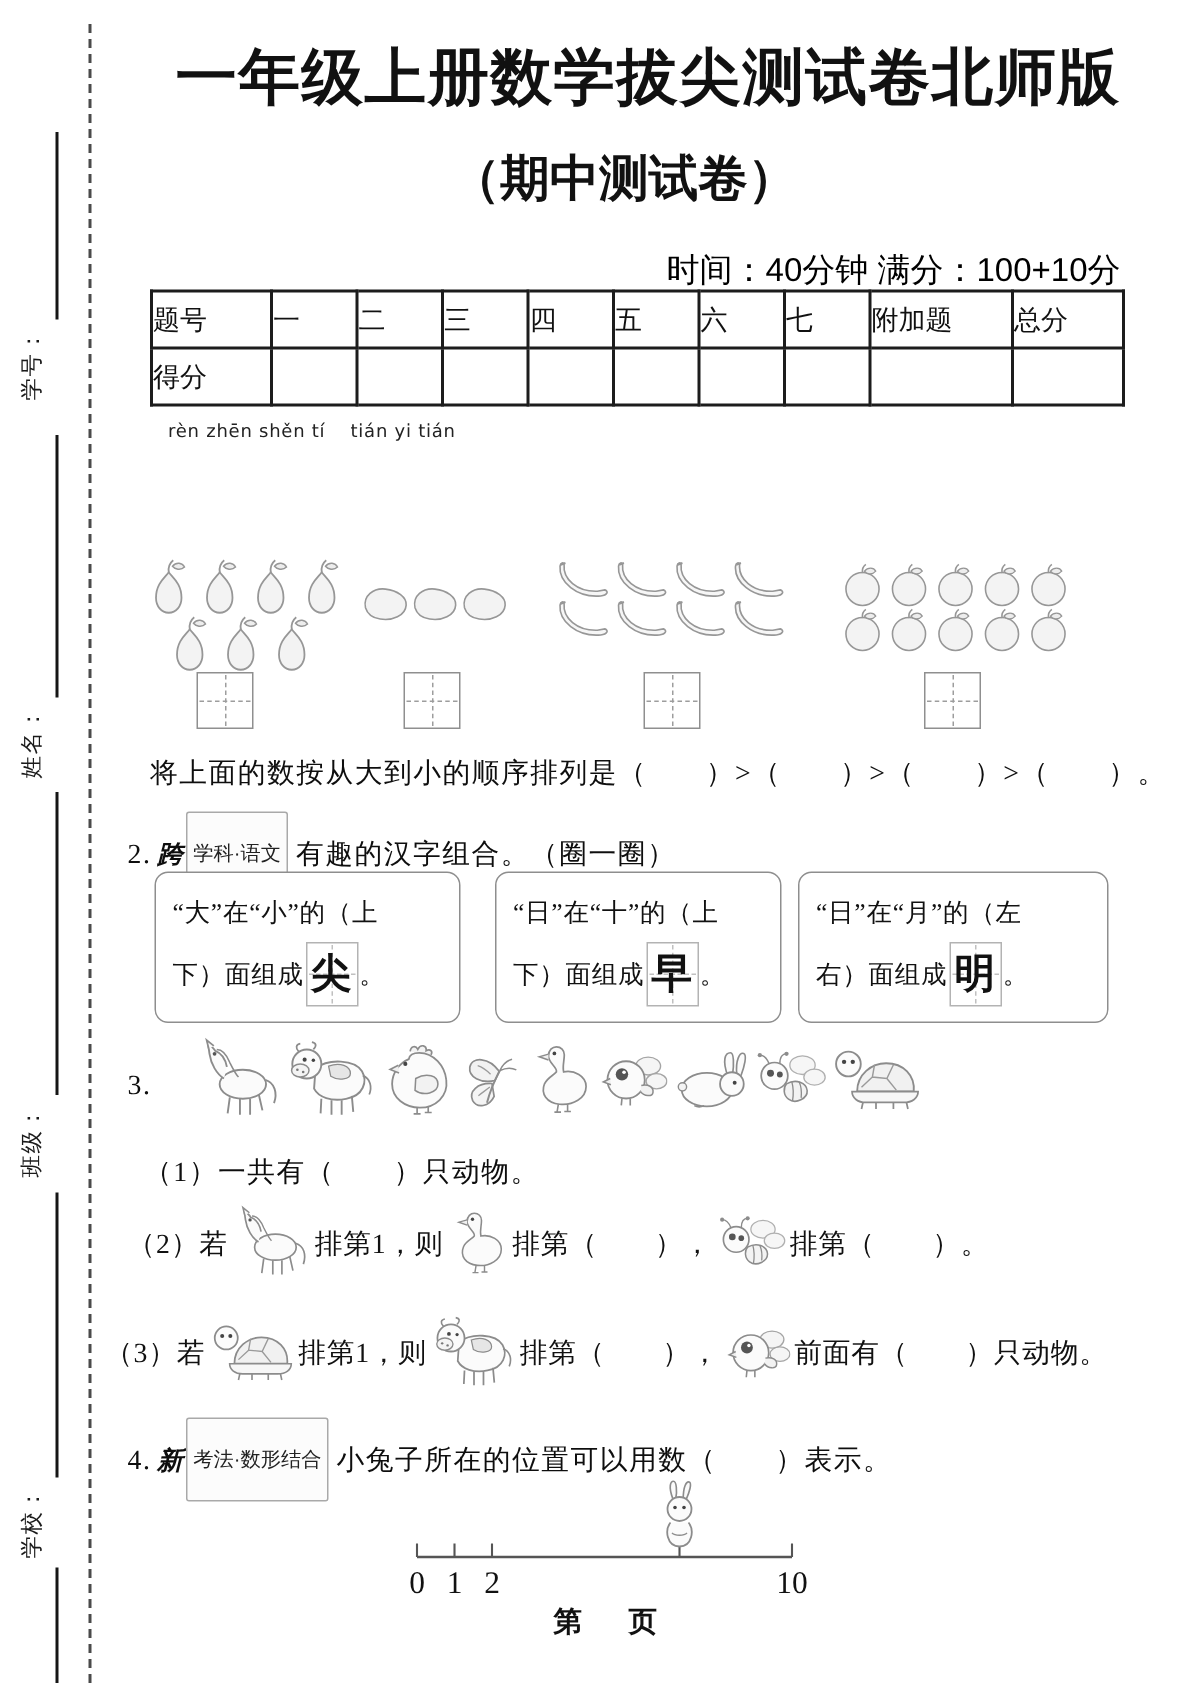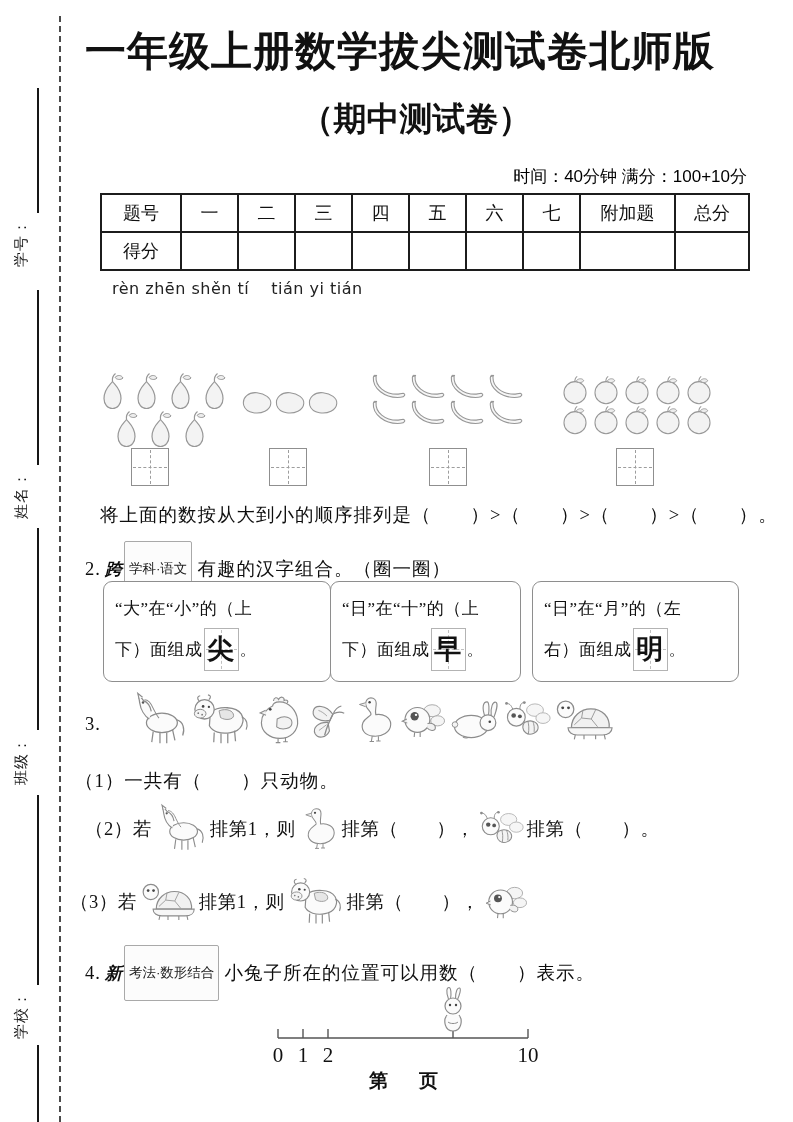--- a/index.html
+++ b/index.html
@@ -4,32 +4,32 @@
 <style>
   html,body{margin:0;padding:0;background:#fff;}
   .page{position:relative;width:793px;height:1122px;background:#ffffff;overflow:hidden;
         font-family:"Liberation Serif","DejaVu Serif",serif;color:#111;}
   
   .binding-line{position:absolute;left:59px;top:16px;bottom:0;width:0;border-left:2px dashed #4a4a4a;}
   .mseg{position:absolute;left:37px;width:2px;background:#161616;}
   .mlabel{position:absolute;left:-11px;width:70px;height:24px;text-align:center;font-size:15px;
           transform:rotate(-90deg);letter-spacing:1px;color:#1a1a1a;}
   
-  .title{position:absolute;left:85px;width:662px;top:24px;text-align:left;font-size:41px;font-weight:700;
+  .title{position:absolute;left:85px;width:662px;top:24px;text-align:right;font-size:41px;font-weight:700;
          font-family:Liberation Mono, monospace;letter-spacing:1px;white-space:nowrap;}
   .subtitle{position:absolute;left:85px;width:662px;top:97px;text-align:center;font-size:33px;font-weight:700;
             font-family:"Liberation Sans","DejaVu Sans",sans-serif;}
-  .meta{position:absolute;right:46px;top:165px;font-size:17px;font-family:"Liberation Sans","DejaVu Sans",sans-serif;color:#000;}
+  .meta{position:absolute;right:46px;top:165px;font-size:22px;font-family:"Liberation Sans","DejaVu Sans",sans-serif;color:#000;}
   
   .score-table{position:absolute;left:100px;top:193px;border-collapse:collapse;table-layout:fixed;}
-  .score-table td{border:2px solid #1c1c1c;height:36px;text-align:center;vertical-align:middle;
+  .score-table td{border:2px solid #1c1c1c;height:36px;text-align:left;vertical-align:middle;
                   font-size:18px;font-family:"Liberation Sans","DejaVu Sans",sans-serif;padding:0;}
   
   .sec-header{position:absolute;left:85px;top:279px;white-space:nowrap;}
-  .pinyin{margin-left:27px;font-size:16px;font-family:"DejaVu Sans",sans-serif;color:#222;height:15px;letter-spacing:0.5px;}
+  .pinyin{margin-left:27px;font-size:12px;font-family:"DejaVu Sans",sans-serif;color:#222;height:15px;letter-spacing:0.5px;}
   .sec-row{display:flex;align-items:center;margin-top:1px;}
   .sec-icon{width:23px;height:19px;border-radius:5px;background:#828282;display:inline-flex;align-items:center;
             justify-content:center;margin-right:4px;flex:0 0 auto;}
   .sec-icon .bar{width:13px;height:3.5px;background:#fff;border-radius:2px;}
   .sec-bold{font-size:20px;font-weight:700;font-family:"Liberation Sans","DejaVu Sans",sans-serif;letter-spacing:2px;}
   .sec-suffix{font-size:18px;letter-spacing:0.5px;}
   
   .qline{position:absolute;font-size:18.5px;letter-spacing:1px;white-space:nowrap;color:#0e0e0e;}
   
   .fruit-group{position:absolute;}
@@ -280,21 +280,21 @@
     </div>
   <div class="writebox" style="left:131px;"></div>
   <div class="writebox" style="left:269px;"></div>
   <div class="writebox" style="left:429px;"></div>
   <div class="writebox" style="left:616px;"></div>
   <div class="qline" style="left:100px;top:502px;">将上面的数按从大到小的顺序排列是（　　）&gt;（　　）&gt;（　　）&gt;（　　）。</div>
 
   <div class="qline" style="left:85px;top:541px;">
     <span>2.</span><span class="badge-pre">跨</span><span class="badge-box">学科·语文</span><span>有趣的汉字组合。（圈一圈）</span>
   </div>
-  <div class="cbox" style="left:103px;width:228px;">
+  <div class="cbox" style="left:103px;width:204px;">
     <div class="cbox-l1">“大”在“小”的（上</div>
     <div class="cbox-l2">
         <span>下）面组成</span>
         <span class="charbox">
           <i class="ch">尖</i>
         </span>
         <span>。</span>
       </div>
   </div>
   <div class="cbox" style="left:330px;width:191px;">
@@ -396,21 +396,21 @@
       <svg width="60" height="58" viewBox="0 0 62 46" xmlns="http://www.w3.org/2000/svg">
         <circle cx="12" cy="13" r="8.5" fill="#fbfbfb" stroke="#8c8c8c" stroke-width="1.3"></circle>
         <circle cx="9" cy="11.5" r="1.5" fill="#444"></circle>
         <circle cx="15" cy="11.5" r="1.5" fill="#444"></circle>
         <path d="M18 32 C18 20 28 12.5 38 12.5 C50 12.5 58 21 57 32Z" fill="#f1f1f1" stroke="#8c8c8c" stroke-width="1.3"></path>
         <path d="M30 13.5 L28.5 22 L38.5 23 L43 13.5 M28.5 22 L21 29 M38.5 23 L45 31" fill="none" stroke="#9a9a9a" stroke-width="1"></path>
         <path d="M14.5 32 L60 32 C60 36.5 56 39.5 50 39.5 L24 39.5 C18.5 39.5 14.5 36.5 14.5 32Z" fill="#f7f7f7" stroke="#8c8c8c" stroke-width="1.2"></path>
         <path d="M22 39.5 L21 44 M31 39.5 L31 44 M43 39.5 L43 44 M52 39.5 L53 44" stroke="#8c8c8c" stroke-width="1.2"></path>
       </svg>
     </div>
-  <div class="qline" style="left:75px;top:768px;">（1）一共有（　　）只动物。</div>
+  <div class="qline" style="left:96px;top:768px;">（1）一共有（　　）只动物。</div>
   <div class="animal-line" id="sub2" style="left:85px;top:797px;height:62px;">
       <span>（2）若</span>
       <svg width="52" height="52" viewBox="0 0 60 56" xmlns="http://www.w3.org/2000/svg">
         <ellipse cx="33" cy="32" rx="16" ry="10" fill="#fbfbfb" stroke="#8c8c8c" stroke-width="1.3"></ellipse>
         <path d="M20 28 C15 25 11 18 10 11 L9 4 C11 5.5 13 7 14 9 C18 10.5 21 15 22 20" fill="#fbfbfb" stroke="#8c8c8c" stroke-width="1.3"></path>
         <path d="M9.5 7.5 L8 1.5 L13 5.5" fill="#fbfbfb" stroke="#8c8c8c" stroke-width="1.2"></path>
         <circle cx="13.5" cy="11" r="1.3" fill="#555"></circle>
         <path d="M15 8 C19 8 22 12 24 17 C26 21 28 25 30 27" fill="none" stroke="#8c8c8c" stroke-width="1.1"></path>
         <path d="M24 41 L22.5 52 M31 42 L31 53 M38 42 L38 53 M44 39 L46.5 50" stroke="#8c8c8c" stroke-width="1.3"></path>
         <path d="M48.5 29 C55 31 57 38 54.5 45" fill="none" stroke="#8c8c8c" stroke-width="1.3"></path>
@@ -466,20 +466,21 @@
       <svg width="44" height="52" viewBox="0 0 50 46" xmlns="http://www.w3.org/2000/svg">
         <ellipse cx="36" cy="14" rx="9" ry="6.5" fill="#f5f5f5" stroke="#a5a5a5" stroke-width="1"></ellipse>
         <ellipse cx="42" cy="25" rx="7.5" ry="5.5" fill="#f5f5f5" stroke="#a5a5a5" stroke-width="1"></ellipse>
         <circle cx="20" cy="24" r="13.5" fill="#fbfbfb" stroke="#8c8c8c" stroke-width="1.3"></circle>
         <path d="M8.5 23 L3.5 25.5 L9 27.5" fill="#f0f0f0" stroke="#8c8c8c" stroke-width="1.1"></path>
         <circle cx="17" cy="20" r="4.5" fill="#555"></circle>
         <circle cx="18.5" cy="18.5" r="1.3" fill="#fff"></circle>
         <path d="M31 28 C36 27 40 29 39.5 33 C39 36.5 33 36 30.5 32.5" fill="#f2f2f2" stroke="#8c8c8c" stroke-width="1.1"></path>
         <path d="M17 37.5 L16.5 42.5 M23 37.5 L23 42.5" stroke="#8c8c8c" stroke-width="1.2"></path>
       </svg>
+      <span>前面有（　　）只动物。</span>
     </div>
 
   <div class="qline" style="left:85px;top:945px;">
     <span>4.</span><span class="badge-pre">新</span><span class="badge-box">考法·数形结合</span><span>小兔子所在的位置可以用数（　　）表示。</span>
   </div>
   <div class="numberline" id="numberline"><svg width="285" height="90" viewBox="0 0 285 90" xmlns="http://www.w3.org/2000/svg">
         <line x1="12" y1="58" x2="262" y2="58" stroke="#555" stroke-width="1.6"></line>
         <line x1="12" y1="49" x2="12" y2="58" stroke="#555" stroke-width="1.4"></line>
         <line x1="37" y1="49" x2="37" y2="58" stroke="#555" stroke-width="1.4"></line>
         <line x1="62" y1="49" x2="62" y2="58" stroke="#555" stroke-width="1.4"></line>

